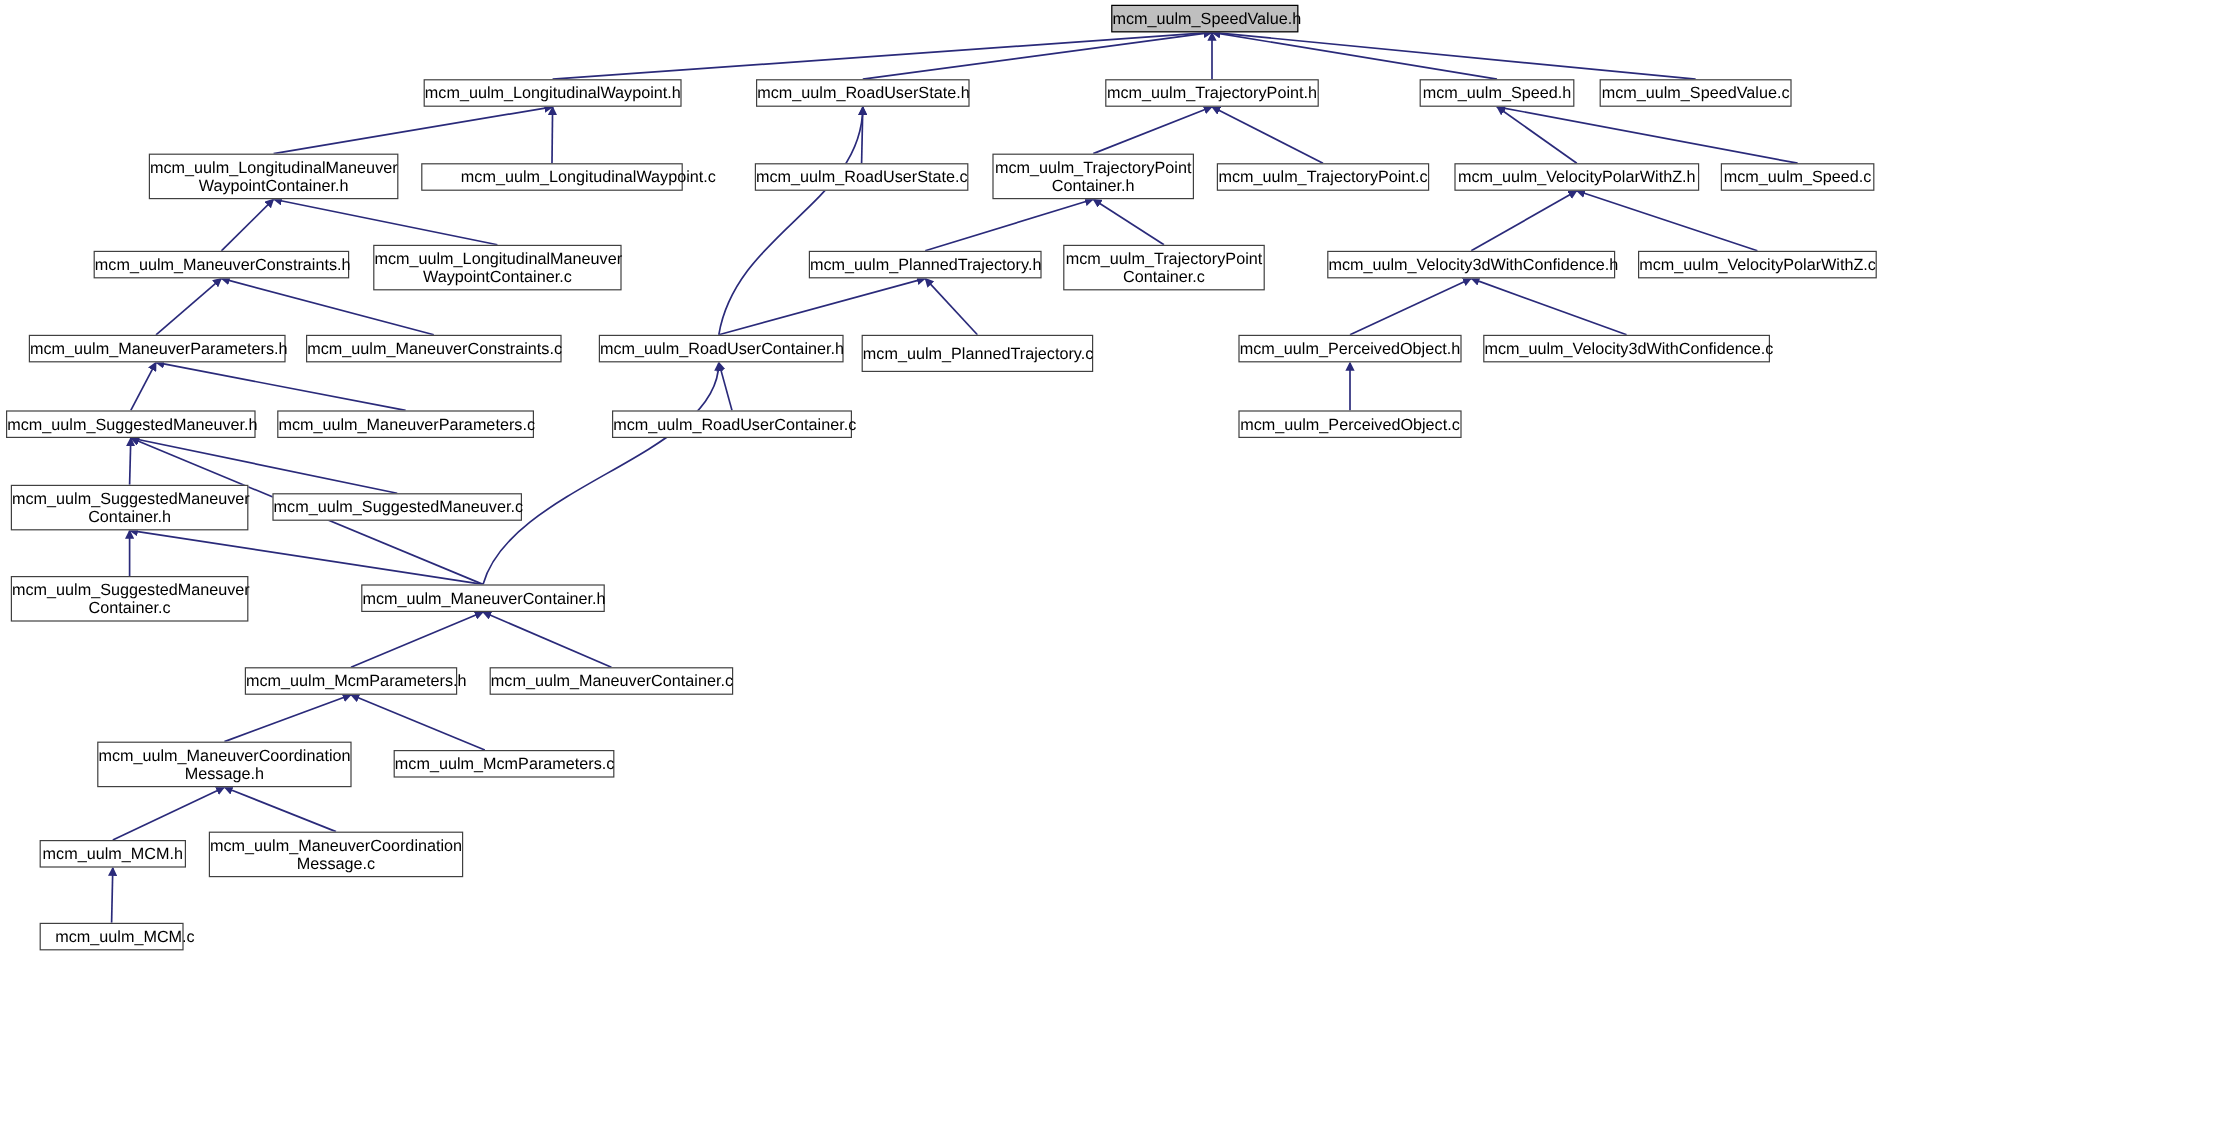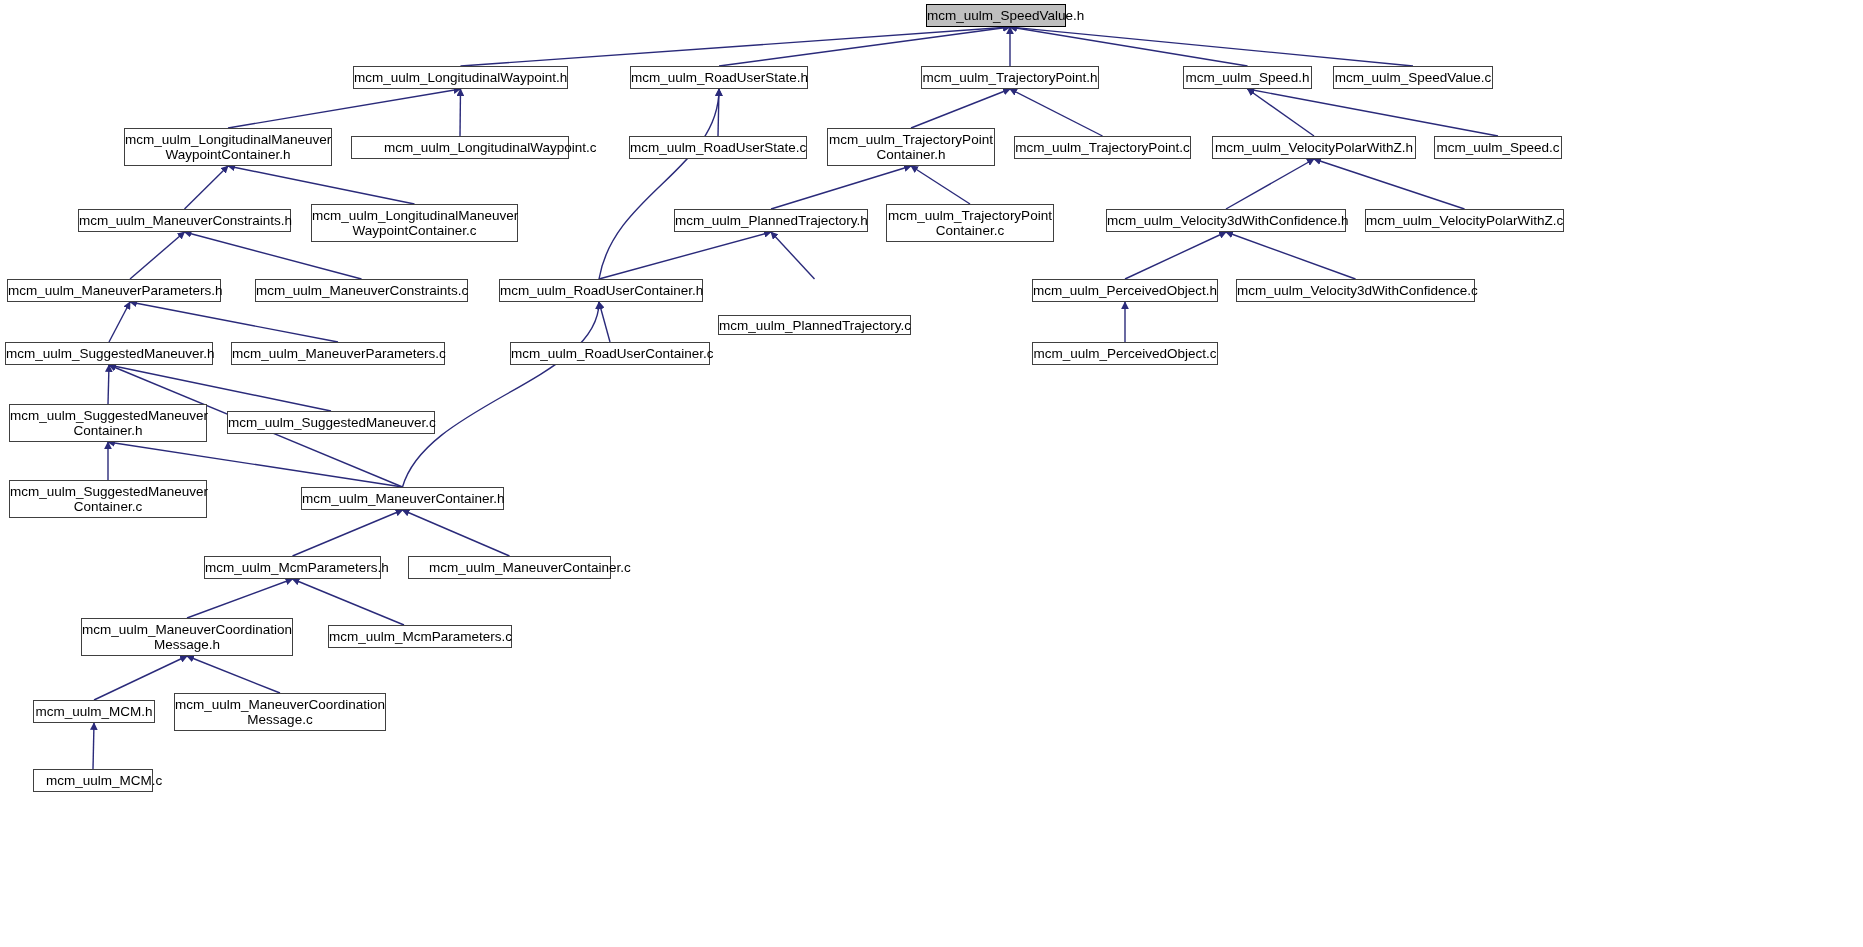--- a/index.html
+++ b/index.html
@@ -95,21 +95,21 @@
       <line x1="108" y1="480" x2="108" y2="442" stroke="#2a2a7a" stroke-width="1.4" marker-end="url(#arrow)"></line>
       <line x1="402.5" y1="487" x2="108" y2="442" stroke="#2a2a7a" stroke-width="1.4" marker-end="url(#arrow)"></line>
       <line x1="292.5" y1="556" x2="402.5" y2="510" stroke="#2a2a7a" stroke-width="1.4" marker-end="url(#arrow)"></line>
       <line x1="509.5" y1="556" x2="402.5" y2="510" stroke="#2a2a7a" stroke-width="1.4" marker-end="url(#arrow)"></line>
       <line x1="187" y1="618" x2="292.5" y2="579" stroke="#2a2a7a" stroke-width="1.4" marker-end="url(#arrow)"></line>
       <line x1="404" y1="625" x2="292.5" y2="579" stroke="#2a2a7a" stroke-width="1.4" marker-end="url(#arrow)"></line>
       <line x1="94" y1="700" x2="187" y2="656" stroke="#2a2a7a" stroke-width="1.4" marker-end="url(#arrow)"></line>
       <line x1="280" y1="693" x2="187" y2="656" stroke="#2a2a7a" stroke-width="1.4" marker-end="url(#arrow)"></line>
       <line x1="93" y1="769" x2="94" y2="723" stroke="#2a2a7a" stroke-width="1.4" marker-end="url(#arrow)"></line>
     </svg>
-<div class="node root" style="left: 926px; top: 4px; width: 140px; height: 23px; text-align: center;"><span class="node-label">mcm_uulm_SpeedValue.h</span></div>
+<div class="node root" style="left: 926px; top: 4px; width: 156px; height: 23px; text-align: center;"><span class="node-label">mcm_uulm_SpeedValue.h</span></div>
     <div class="node" style="left: 353px; top: 66px; width: 215px; height: 23px; justify-content: flex-end;"><span class="node-label">mcm_uulm_LongitudinalWaypoint.h</span></div>
     <div class="node" style="left: 630px; top: 66px; width: 178px; height: 23px;"><span class="node-label">mcm_uulm_RoadUserState.h</span></div>
     <div class="node" style="left: 921px; top: 66px; width: 178px; height: 23px;"><span class="node-label">mcm_uulm_TrajectoryPoint.h</span></div>
     <div class="node" style="left: 1183px; top: 66px; width: 129px; height: 23px;"><span class="node-label">mcm_uulm_Speed.h</span></div>
     <div class="node" style="left: 1333px; top: 66px; width: 160px; height: 23px;"><span class="node-label">mcm_uulm_SpeedValue.c</span></div>
     <div class="node" style="left: 124px; top: 128px; width: 208px; height: 38px;"><span class="node-label">mcm_uulm_LongitudinalManeuver
 WaypointContainer.h</span></div>
     <div class="node" style="left: 351px; top: 136px; width: 218px; height: 23px; padding-left: 32px;"><span class="node-label">mcm_uulm_LongitudinalWaypoint.c</span></div>
     <div class="node" style="left: 629px; top: 136px; width: 178px; height: 23px;"><span class="node-label">mcm_uulm_RoadUserState.c</span></div>
     <div class="node" style="left: 827px; top: 128px; width: 168px; height: 38px;"><span class="node-label">mcm_uulm_TrajectoryPoint
@@ -118,38 +118,38 @@
     <div class="node" style="left: 1212px; top: 136px; width: 204px; height: 23px;"><span class="node-label">mcm_uulm_VelocityPolarWithZ.h</span></div>
     <div class="node" style="left: 1434px; top: 136px; width: 128px; height: 23px;"><span class="node-label">mcm_uulm_Speed.c</span></div>
     <div class="node" style="left: 78px; top: 209px; width: 213px; height: 23px;"><span class="node-label">mcm_uulm_ManeuverConstraints.h</span></div>
     <div class="node" style="left: 311px; top: 204px; width: 207px; height: 38px;"><span class="node-label">mcm_uulm_LongitudinalManeuver
 WaypointContainer.c</span></div>
     <div class="node" style="left: 674px; top: 209px; width: 194px; height: 23px;"><span class="node-label">mcm_uulm_PlannedTrajectory.h</span></div>
     <div class="node" style="left: 886px; top: 204px; width: 168px; height: 38px;"><span class="node-label">mcm_uulm_TrajectoryPoint
 Container.c</span></div>
     <div class="node" style="left: 1106px; top: 209px; width: 240px; height: 23px;"><span class="node-label">mcm_uulm_Velocity3dWithConfidence.h</span></div>
     <div class="node" style="left: 1365px; top: 209px; width: 199px; height: 23px;"><span class="node-label">mcm_uulm_VelocityPolarWithZ.c</span></div>
-    <div class="node" style="left: 7px; top: 279px; width: 214px; height: 23px;"><span class="node-label">mcm_uulm_ManeuverParameters.h</span></div>
+    <div class="node" style="left: 24px; top: 279px; width: 214px; height: 23px;"><span class="node-label">mcm_uulm_ManeuverParameters.h</span></div>
     <div class="node" style="left: 255px; top: 279px; width: 213px; height: 23px;"><span class="node-label">mcm_uulm_ManeuverConstraints.c</span></div>
     <div class="node" style="left: 499px; top: 279px; width: 204px; height: 23px;"><span class="node-label">mcm_uulm_RoadUserContainer.h</span></div>
-    <div class="node" style="left: 718px; top: 279px; width: 193px; height: 20px; margin-top: 36px;"><span class="node-label">mcm_uulm_PlannedTrajectory.c</span></div>
+    <div class="node" style="left: 718px; top: 279px; width: 193px; height: 31px;"><span class="node-label">mcm_uulm_PlannedTrajectory.c</span></div>
     <div class="node" style="left: 1032px; top: 279px; width: 186px; height: 23px;"><span class="node-label">mcm_uulm_PerceivedObject.h</span></div>
     <div class="node" style="left: 1236px; top: 279px; width: 239px; height: 23px;"><span class="node-label">mcm_uulm_Velocity3dWithConfidence.c</span></div>
     <div class="node" style="left: 5px; top: 342px; width: 208px; height: 23px;"><span class="node-label">mcm_uulm_SuggestedManeuver.h</span></div>
     <div class="node" style="left: 231px; top: 342px; width: 214px; height: 23px;"><span class="node-label">mcm_uulm_ManeuverParameters.c</span></div>
     <div class="node" style="left: 510px; top: 342px; width: 200px; height: 23px;"><span class="node-label">mcm_uulm_RoadUserContainer.c</span></div>
     <div class="node" style="left: 1032px; top: 342px; width: 186px; height: 23px;"><span class="node-label">mcm_uulm_PerceivedObject.c</span></div>
     <div class="node" style="left: 9px; top: 404px; width: 198px; height: 38px;"><span class="node-label">mcm_uulm_SuggestedManeuver
 Container.h</span></div>
     <div class="node" style="left: 227px; top: 411px; width: 208px; height: 23px;"><span class="node-label">mcm_uulm_SuggestedManeuver.c</span></div>
     <div class="node" style="left: 9px; top: 480px; width: 198px; height: 38px;"><span class="node-label">mcm_uulm_SuggestedManeuver
 Container.c</span></div>
     <div class="node" style="left: 301px; top: 487px; width: 203px; height: 23px;"><span class="node-label">mcm_uulm_ManeuverContainer.h</span></div>
     <div class="node" style="left: 204px; top: 556px; width: 177px; height: 23px;"><span class="node-label">mcm_uulm_McmParameters.h</span></div>
-    <div class="node" style="left: 408px; top: 556px; width: 203px; height: 23px; padding-left: 20px;"><span class="node-label">mcm_uulm_ManeuverContainer.c</span></div>
+    <div class="node" style="left: 408px; top: 556px; width: 203px; height: 23px;"><span class="node-label">mcm_uulm_ManeuverContainer.c</span></div>
     <div class="node" style="left: 81px; top: 618px; width: 212px; height: 38px;"><span class="node-label">mcm_uulm_ManeuverCoordination
 Message.h</span></div>
     <div class="node" style="left: 328px; top: 625px; width: 184px; height: 23px;"><span class="node-label">mcm_uulm_McmParameters.c</span></div>
     <div class="node" style="left: 33px; top: 700px; width: 122px; height: 23px;"><span class="node-label">mcm_uulm_MCM.h</span></div>
     <div class="node" style="left: 174px; top: 693px; width: 212px; height: 38px;"><span class="node-label">mcm_uulm_ManeuverCoordination
 Message.c</span></div>
     <div class="node" style="left: 33px; top: 769px; width: 120px; height: 23px; padding-left: 12px;"><span class="node-label">mcm_uulm_MCM.c</span></div>
   </div>
 
 </body></html>

